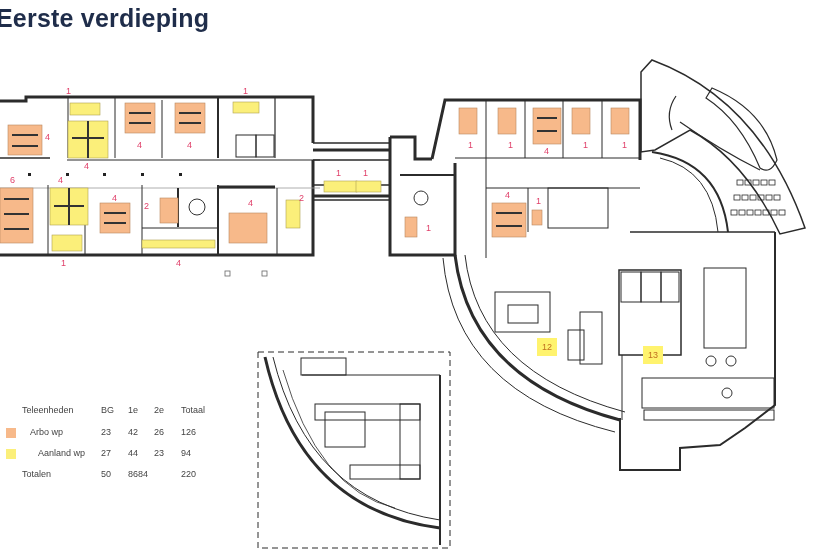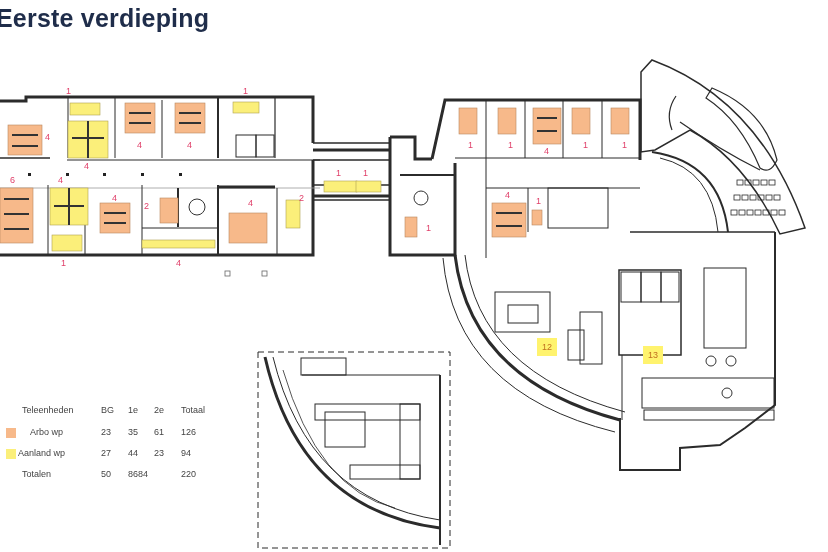--- a/index.html
+++ b/index.html
@@ -233,27 +233,27 @@
     <span class="cell" style="left:16px">Teleenheden</span>
     <span class="cell" style="left:95px">BG</span>
     <span class="cell" style="left:122px">1e</span>
     <span class="cell" style="left:148px">2e</span>
     <span class="cell" style="left:175px">Totaal</span>
   </div>
   <div class="row" style="top:22px">
     <span class="swatch" style="background:#f7b98a"></span>
     <span class="cell" style="left:24px">Arbo wp</span>
     <span class="cell" style="left:95px">23</span>
-    <span class="cell" style="left:122px">35</span>
-    <span class="cell" style="left:148px">61</span>
+    <span class="cell" style="left:122px">42</span>
+    <span class="cell" style="left:148px">26</span>
     <span class="cell" style="left:175px">126</span>
   </div>
   <div class="row" style="top:43px">
     <span class="swatch" style="background:#fbef7a"></span>
-    <span class="cell" style="left:12px">Aanland wp</span>
+    <span class="cell" style="left:32px">Aanland wp</span>
     <span class="cell" style="left:95px">27</span>
     <span class="cell" style="left:122px">44</span>
     <span class="cell" style="left:148px">23</span>
     <span class="cell" style="left:175px">94</span>
   </div>
   <div class="row" style="top:64px">
     <span class="cell" style="left:16px">Totalen</span>
     <span class="cell" style="left:95px">50</span>
     <span class="cell" style="left:122px">86</span>
     <span class="cell" style="left:132px">84</span>

